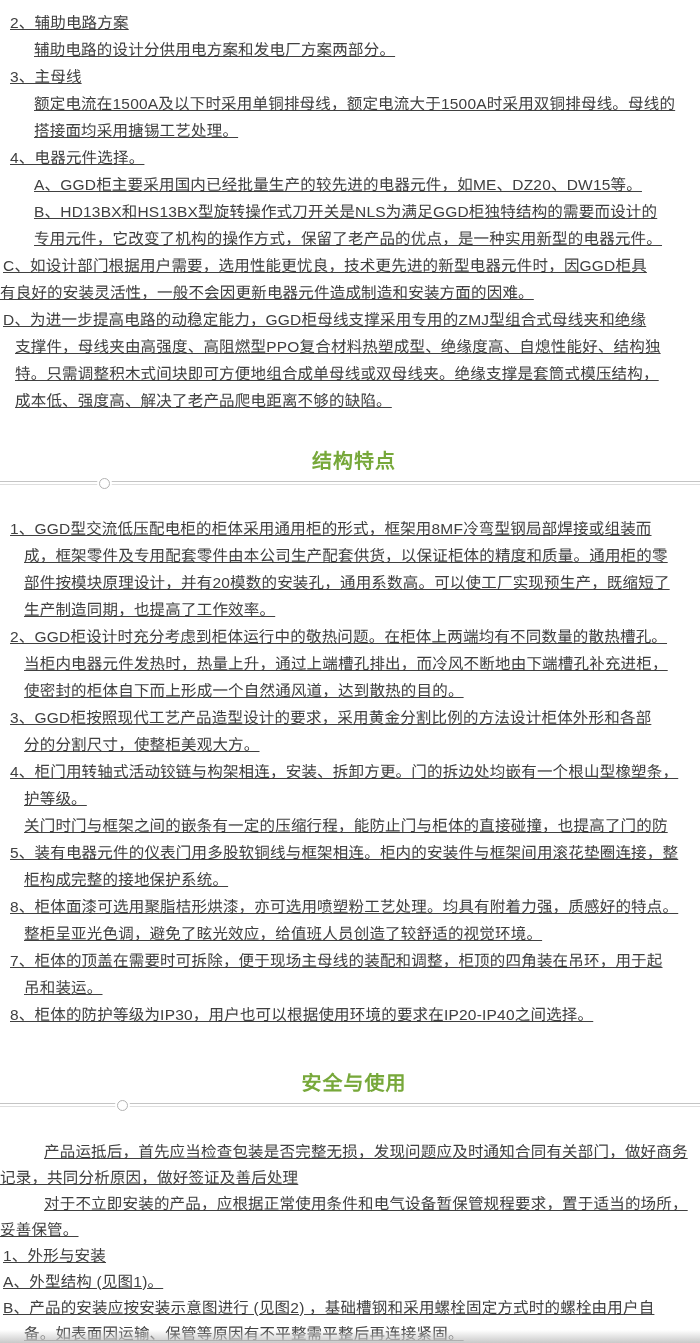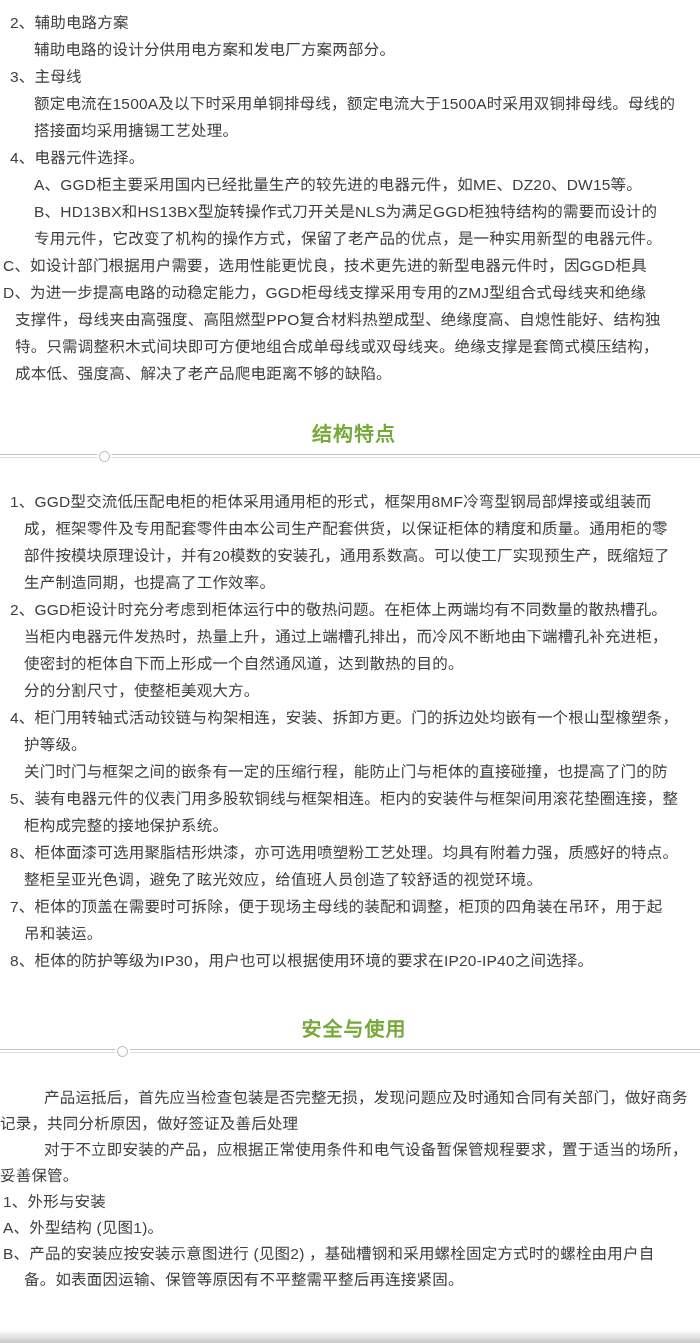--- a/index.html
+++ b/index.html
@@ -14,20 +14,21 @@
     overflow: hidden;
     background: #ffffff;
     font-family: "Liberation Sans", "DejaVu Sans", sans-serif;
     color: #404040;
     font-size: 15.5px;
   }
   .block .line {
     line-height: 27px;
     white-space: nowrap;
     letter-spacing: 0.2px;
+    text-decoration: underline;
   }
   .block-bottom .line { line-height: 26px; }
 
   
   .ind-n { padding-left: 10px; }  
   .ind-t { padding-left: 34px; }  
   .ind-c { padding-left: 24px; }  
   .ind-L { padding-left: 3px;  }  
   .ind-d { padding-left: 15px; }  
   .ind-p { padding-left: 44px; }  
@@ -100,20 +101,21 @@
   <div class="line ind-n">2、辅助电路方案</div>
       <div class="line ind-t">辅助电路的设计分供用电方案和发电厂方案两部分。</div>
       <div class="line ind-n">3、主母线</div>
       <div class="line ind-t">额定电流在1500A及以下时采用单铜排母线，额定电流大于1500A时采用双铜排母线。母线的</div>
       <div class="line ind-t">搭接面均采用搪锡工艺处理。</div>
       <div class="line ind-n">4、电器元件选择。</div>
       <div class="line ind-t">A、GGD柜主要采用国内已经批量生产的较先进的电器元件，如ME、DZ20、DW15等。</div>
       <div class="line ind-t">B、HD13BX和HS13BX型旋转操作式刀开关是NLS为满足GGD柜独特结构的需要而设计的</div>
       <div class="line ind-t">专用元件，它改变了机构的操作方式，保留了老产品的优点，是一种实用新型的电器元件。</div>
       <div class="line ind-L">C、如设计部门根据用户需要，选用性能更忧良，技术更先进的新型电器元件时，因GGD柜具</div>
+      <div class="line ind-z">有良好的安装灵活性，一般不会因更新电器元件造成制造和安装方面的因难。</div>
       <div class="line ind-L">D、为进一步提高电路的动稳定能力，GGD柜母线支撑采用专用的ZMJ型组合式母线夹和绝缘</div>
       <div class="line ind-d">支撑件，母线夹由高强度、高阻燃型PPO复合材料热塑成型、绝缘度高、自熄性能好、结构独</div>
       <div class="line ind-d">特。只需调整积木式间块即可方便地组合成单母线或双母线夹。绝缘支撑是套筒式模压结构，</div>
       <div class="line ind-d">成本低、强度高、解决了老产品爬电距离不够的缺陷。</div>
     </div>
 
   <div class="section-head">
     <h2 class="section-title">结构特点</h2>
     <div class="divider divider-1">
       <span class="knob"></span>
@@ -122,20 +124,21 @@
 
   <div class="block block-mid">
 
   <div class="line ind-n">1、GGD型交流低压配电柜的柜体采用通用柜的形式，框架用8MF冷弯型钢局部焊接或组装而</div>
       <div class="line ind-c">成，框架零件及专用配套零件由本公司生产配套供货，以保证柜体的精度和质量。通用柜的零</div>
       <div class="line ind-c">部件按模块原理设计，并有20模数的安装孔，通用系数高。可以使工厂实现预生产，既缩短了</div>
       <div class="line ind-c">生产制造同期，也提高了工作效率。</div>
       <div class="line ind-n">2、GGD柜设计时充分考虑到柜体运行中的敬热问题。在柜体上两端均有不同数量的散热槽孔。</div>
       <div class="line ind-c">当柜内电器元件发热时，热量上升，通过上端槽孔排出，而冷风不断地由下端槽孔补充进柜，</div>
       <div class="line ind-c">使密封的柜体自下而上形成一个自然通风道，达到散热的目的。</div>
+      <div class="line ind-n">3、GGD柜按照现代工艺产品造型设计的要求，采用黄金分割比例的方法设计柜体外形和各部</div>
       <div class="line ind-c">分的分割尺寸，使整柜美观大方。</div>
       <div class="line ind-n">4、柜门用转轴式活动铰链与构架相连，安装、拆卸方更。门的拆边处均嵌有一个根山型橡塑条，</div>
       <div class="line ind-c">护等级。</div>
       <div class="line ind-c">关门时门与框架之间的嵌条有一定的压缩行程，能防止门与柜体的直接碰撞，也提高了门的防</div>
       <div class="line ind-n">5、装有电器元件的仪表门用多股软铜线与框架相连。柜内的安装件与框架间用滚花垫圈连接，整</div>
       <div class="line ind-c">柜构成完整的接地保护系统。</div>
       <div class="line ind-n">8、柜体面漆可选用聚脂桔形烘漆，亦可选用喷塑粉工艺处理。均具有附着力强，质感好的特点。</div>
       <div class="line ind-c">整柜呈亚光色调，避免了眩光效应，给值班人员创造了较舒适的视觉环境。</div>
       <div class="line ind-n">7、柜体的顶盖在需要时可拆除，便于现场主母线的装配和调整，柜顶的四角装在吊环，用于起</div>
       <div class="line ind-c">吊和装运。</div>

